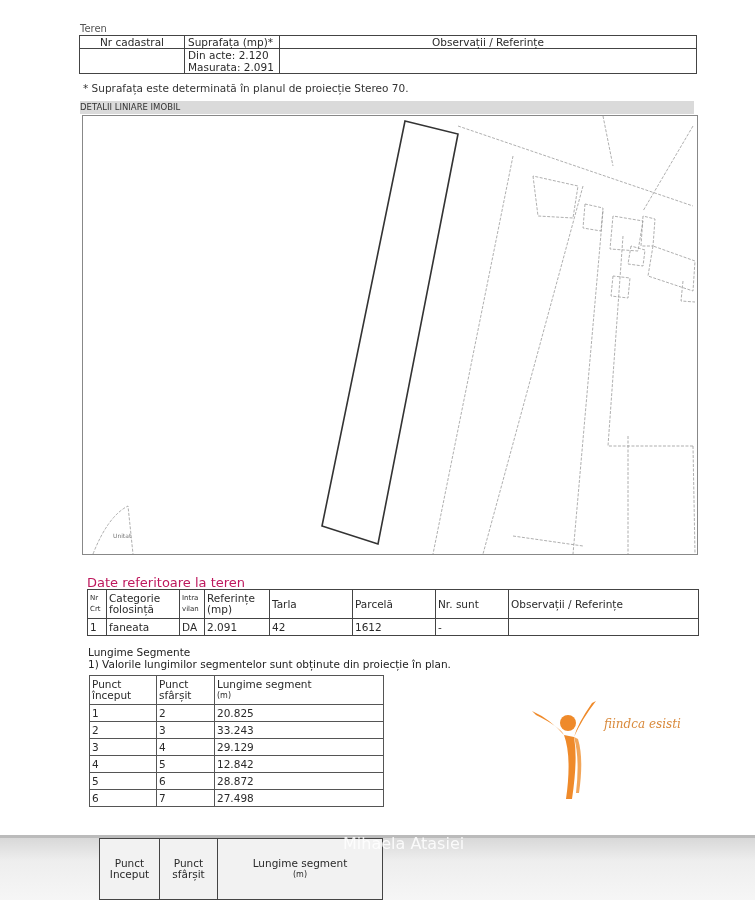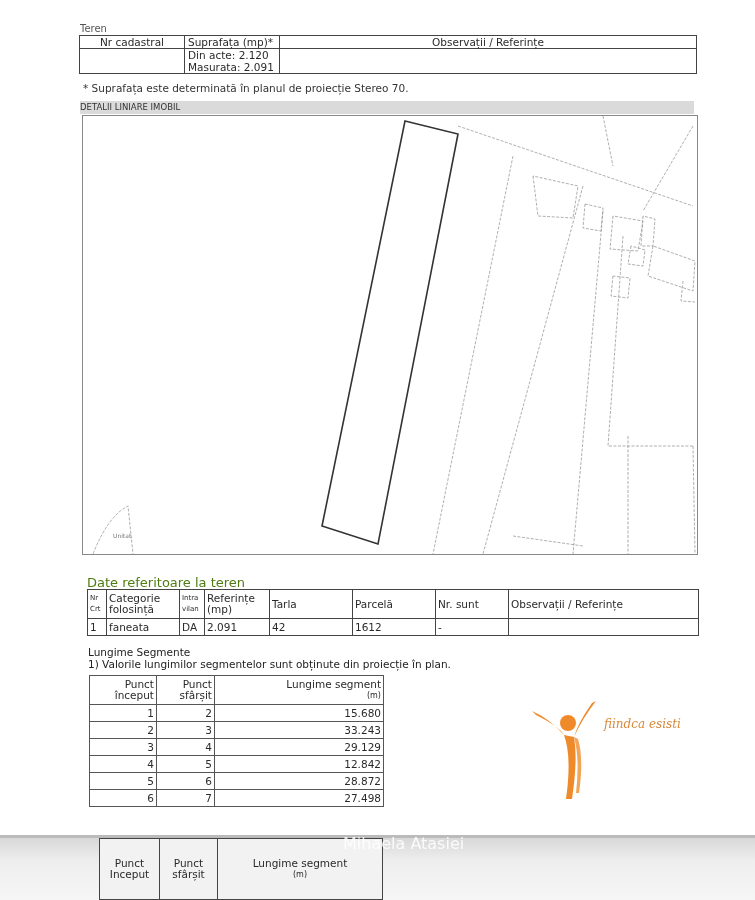--- a/index.html
+++ b/index.html
@@ -16,29 +16,29 @@
   .t1 td { border: 1.5px solid #444; padding: 0 3px; line-height: 12px; }
   .t1 .c1 { width: 98px; text-align: center; }
   .t1 .c2 { width: 88px; }
   .t1 .c3 { text-align: center; }
   .note { position: absolute; left: 83px; top: 53px; font-size: 10.5px; color: #333; }
   .map-header { position: absolute; left: 80px; top: 72px; width: 614px; height: 13px; background: #dadada;
     font-size: 8.5px; line-height: 13px; color: #333; }
   .map { position: absolute; left: 82px; top: 86px; width: 614px; height: 438px;
     border: 1.5px solid #888; background: #fff; }
   .map svg { position: absolute; left: 0; top: 0; }
-  .sec-title { position: absolute; left: 87px; top: 546px; font-size: 13px; color: #4d7c0f; }
+  .sec-title { position: absolute; left: 87px; top: 546px; font-size: 13px; color: #be185d; }
   .t2 { position: absolute; left: 87px; top: 560px; width: 612px; font-size: 10.5px; }
   .t2 td { border: 1.5px solid #444; text-align: left; padding: 0 2px; }
   .t2 .hdr td { height: 28px; line-height: 11px; }
   .t2 .tiny { font-size: 7px; line-height: 8px; }
   .t2 .row td { height: 16px; }
   .seg-title { position: absolute; left: 88px; top: 617px; font-size: 10.5px; line-height: 12px; color: #222; }
   .t3 { position: absolute; left: 89px; top: 646px; width: 295px; font-size: 10.5px; }
-  .t3 td { border: 1.5px solid #555; text-align: right; padding: 0 2px; }
+  .t3 td { border: 1.5px solid #555; text-align: left; padding: 0 2px; }
   .t3 .hdr td { height: 28px; line-height: 11px; }
   .t3 .row td { height: 16px; }
   .t3 .w1 { width: 62px; } .t3 .w2 { width: 53px; }
   .unit { font-size: 8px; }
   .logo { position: absolute; left: 530px; top: 668px; width: 160px; height: 110px; }
   .logo-text { position: absolute; left: 604px; top: 688px; font-family: "DejaVu Serif", serif; font-style: italic;
     font-size: 12px; color: #d98a3c; }
   .bottom-band { position: absolute; left: 0; top: 835px; width: 755px; height: 65px;
     background: linear-gradient(180deg, #d5d5d5 0%, #eeeeee 40%, #f6f6f6 100%); }
   .bottom-band .edge { position: absolute; left: 0; top: 0; width: 755px; height: 3px; background: #bbb; }
@@ -143,21 +143,21 @@
       <td class="w1">Punct început</td>
       <td class="w2">Punct sfârșit</td>
       <td>
         <div>Lungime segment</div>
         <div class="unit">(m)</div>
       </td>
     </tr>
     <tr class="row">
           <td>1</td>
           <td>2</td>
-          <td>15.680</td>
+          <td>20.825</td>
         </tr>
     <tr class="row">
           <td>2</td>
           <td>3</td>
           <td>33.243</td>
         </tr>
     <tr class="row">
           <td>3</td>
           <td>4</td>
           <td>29.129</td>

